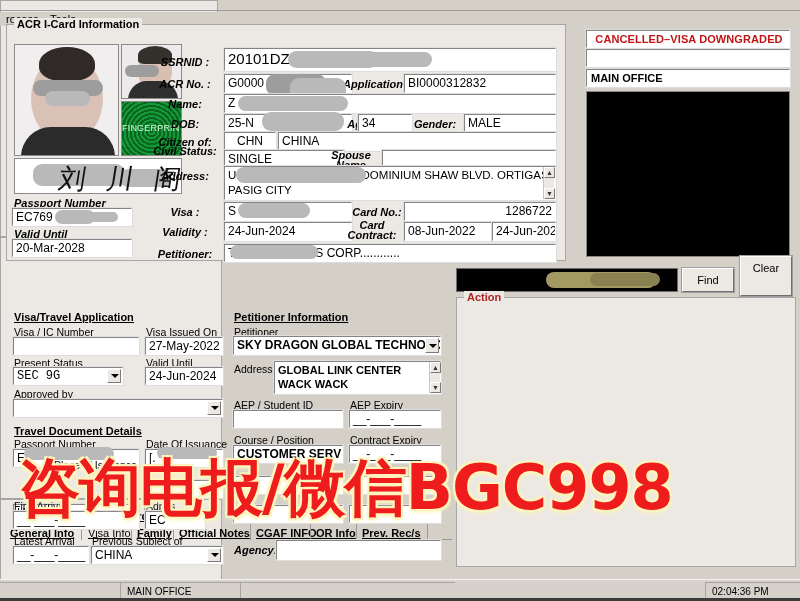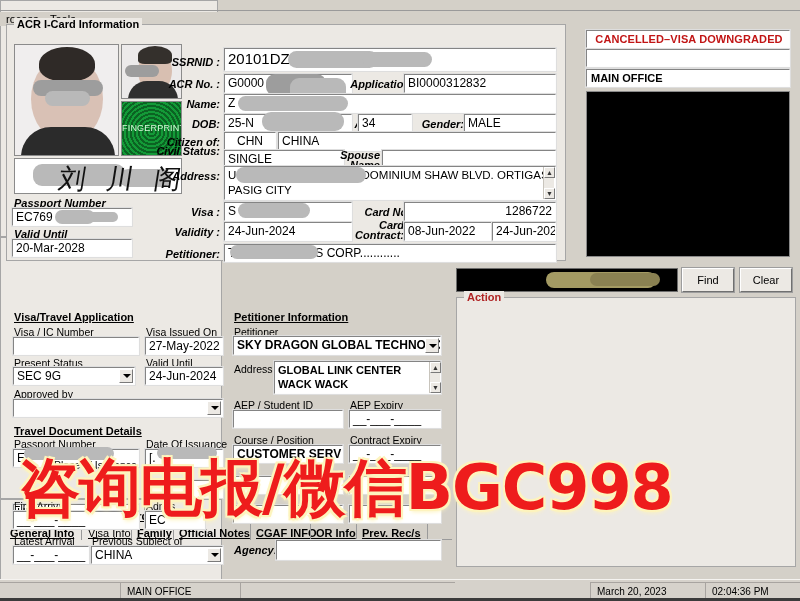--- a/index.html
+++ b/index.html
@@ -64,21 +64,21 @@
   }
   
   .redact {
     position:absolute; background:#b9b9b9; border-radius:9px;
     filter:blur(0.4px);
   }
   .redact.dark { background:#9d9d9d; }
   
   .flab {
     position:absolute; font-style:italic; font-weight:bold; font-size:11px;
-    text-align:right; color:#000; line-height:12px;
+    text-align:center; color:#000; line-height:12px;
   }
   .flabL {
     position:absolute; font-style:italic; font-weight:bold; font-size:11px;
     text-align:left; color:#000; line-height:12px;
   }
   
   .tb {
     position:absolute; background:#fff;
     border-top:1px solid #848484; border-left:1px solid #848484;
     border-right:1px solid #fdfdfd; border-bottom:1px solid #fdfdfd;
@@ -333,21 +333,21 @@
 
 <div id="lowerLeft"></div>
 <div class="ulab" style="left:14px; top:311px;">Visa/Travel Application</div>
 
 <div class="plab" style="left:14px; top:326px;">Visa / IC Number</div>
 <div class="tb" style="left:13px; top:337px; width:126px; height:18px;"></div>
 <div class="plab" style="left:146px; top:326px;">Visa Issued On</div>
 <div class="tb" style="left:145px; top:337px; width:78px; height:18px;">27-May-2022</div>
 
 <div class="plab" style="left:14px; top:357px;">Present Status</div>
-<div class="cb" style="left:13px; top:367px; width:122px; height:18px;">
+<div class="cb" style="left:13px; top:367px; width:110px; height:18px;font-family:Liberation Mono, monospace;">
   <span>SEC 9G</span>
   <span class="arr"></span>
 </div>
 <div class="plab" style="left:146px; top:357px;">Valid Until</div>
 <div class="tb" style="left:145px; top:367px; width:78px; height:18px;">24-Jun-2024</div>
 
 <div class="plab" style="left:14px; top:388px;">Approved by</div>
 <div class="cb" style="left:13px; top:399px; width:210px; height:18px;">
   <span class="arr"></span>
 </div>
@@ -411,30 +411,29 @@
 
 <div class="flabL" style="left:234px; top:544px;">Agency:</div>
 <div class="tb" style="left:276px; top:540px; width:165px; height:20px;"></div>
 
 <div class="searchbar">G000</div>
 <div class="redact dark" style="left:546px;top:272px;width:110px;height:16px;background:#a39a63;border-radius:8px;"></div>
 <div class="redact" style="left:590px;top:273px;width:70px;height:13px;background:#8a8152;border-radius:7px;"></div>
 <div class="btn" style="left:682px; top:268px; width:52px; height:24px; line-height:22px;">
   <span>Find</span>
 </div>
-<div class="btn" style="left:740px; top:268px; width:52px; height:24px; line-height:22px;">
+<div class="btn" style="left:740px; top:256px; width:52px; height:40px; line-height:22px;">
   <span>Clear</span>
 </div>
 
 <div class="grp" id="actionPanel">
   <div class="lg" style="color:#b02424;">Action</div>
 </div>
 
 <div class="watermark">咨询电报/微信BGC998</div>
 
 <div class="statusbar">
   <div class="sbcell" style="left:0px;   width:120px; border-left:none;"></div>
   <div class="sbcell" style="left:120px; width:120px;">MAIN OFFICE</div>
   <div class="sbcell" style="left:240px; width:215px;"></div>
-  <div class="sbcell" style="left:590px; width:115px;">March 20, 2023</div>
   <div class="sbcell" style="left:705px; width:95px;">02:04:36 PM</div>
 </div>
 <div class="sbbottomline"></div>
 
 </body></html>

